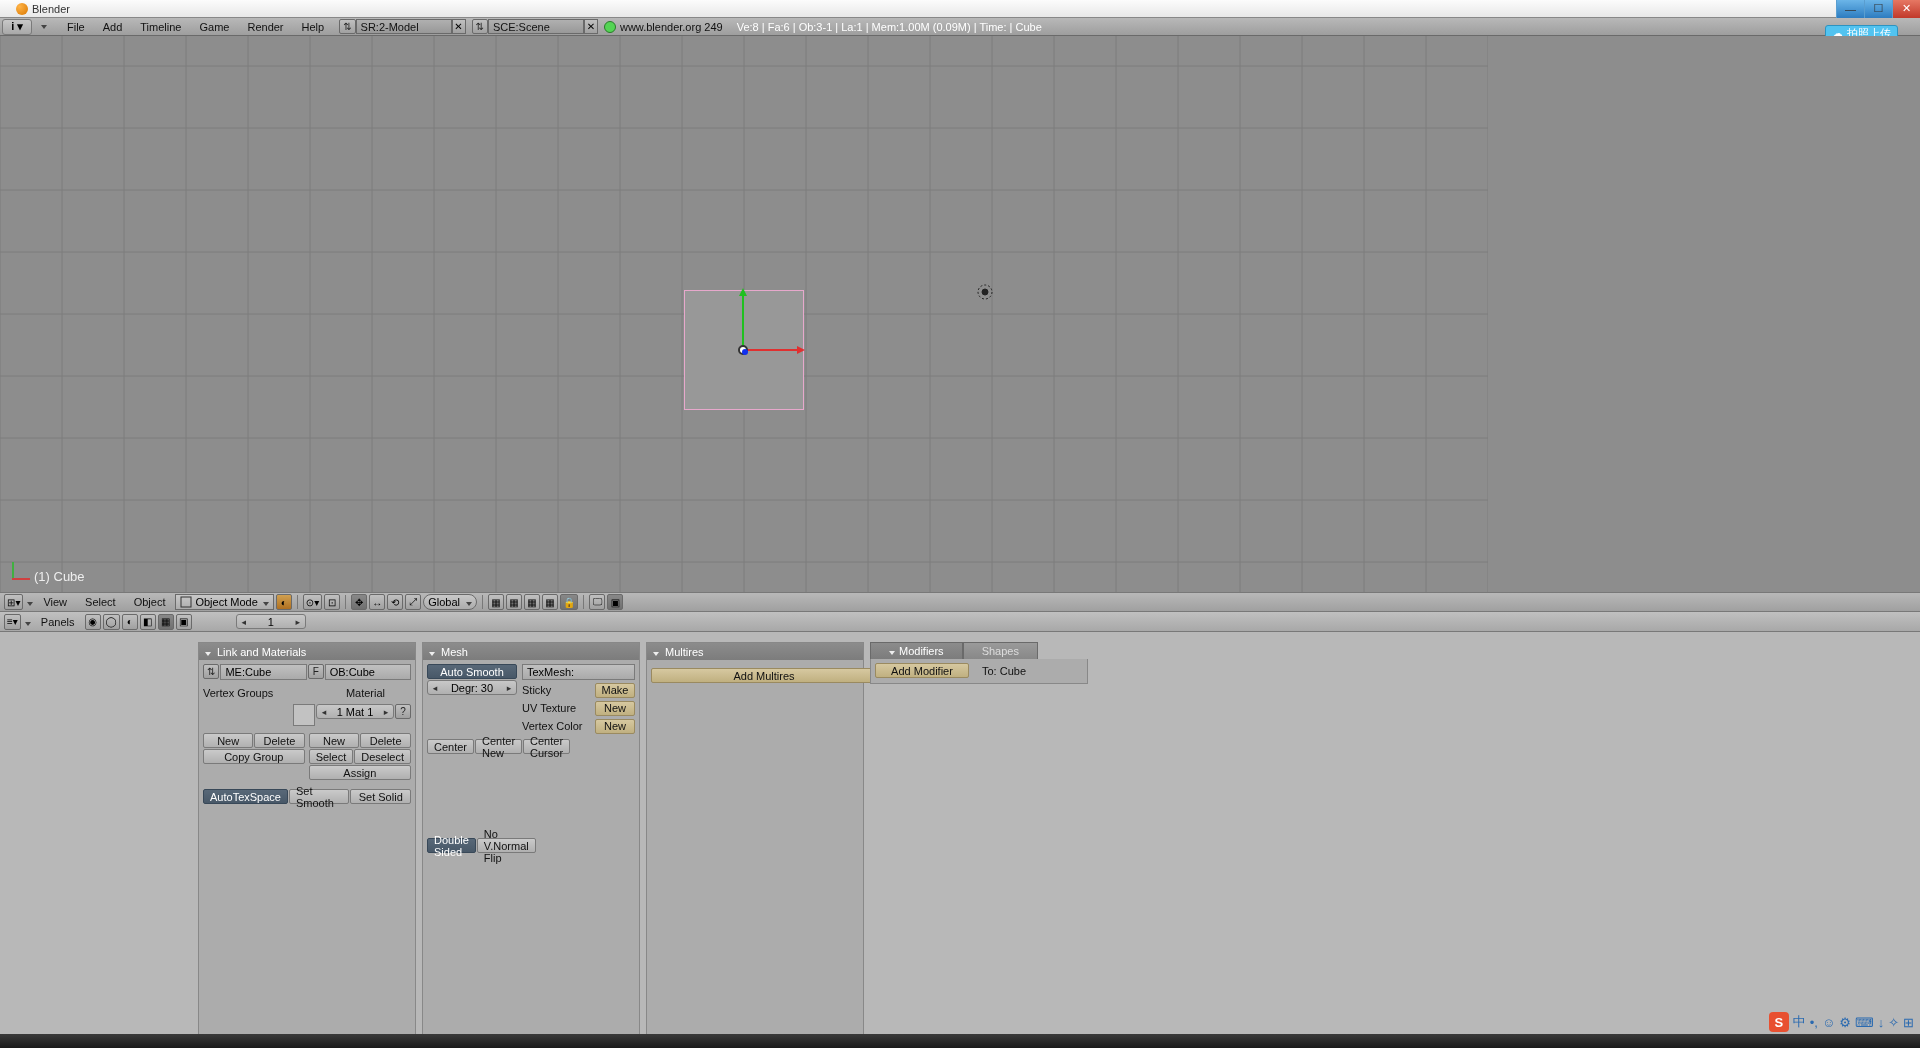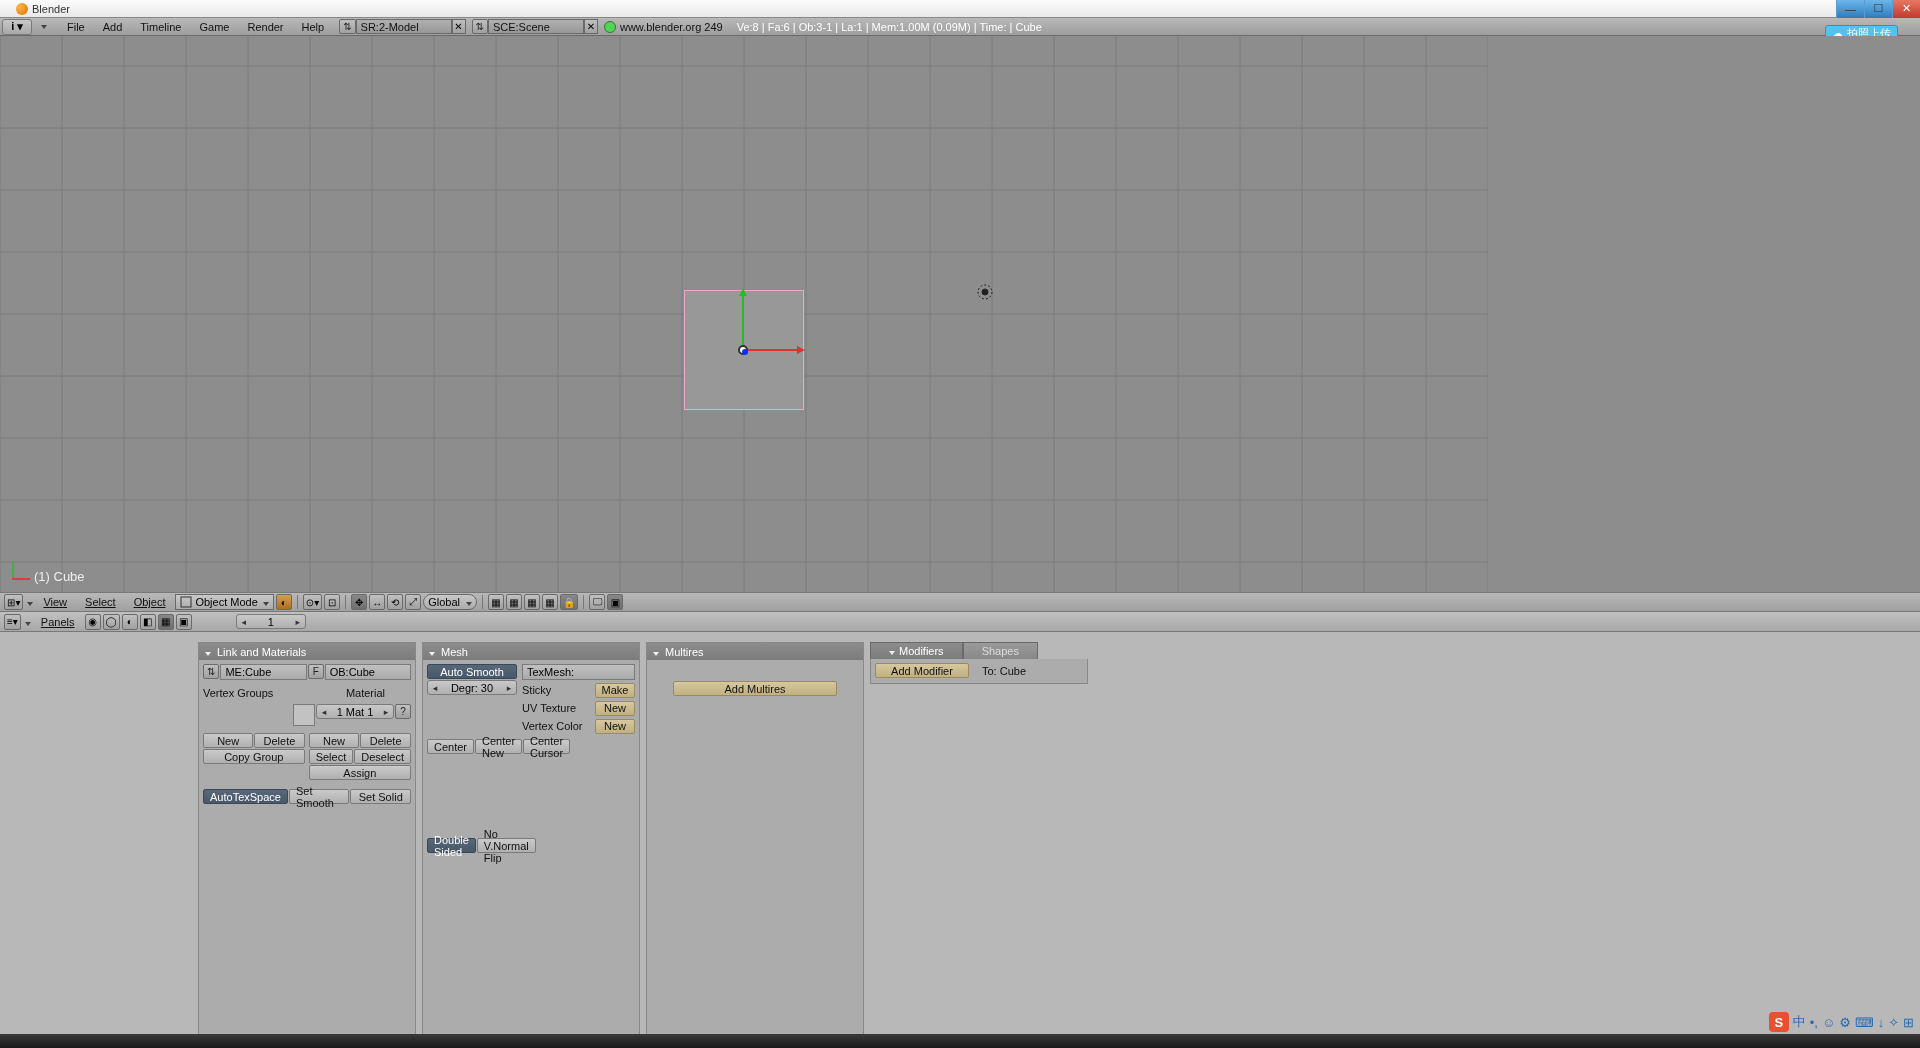--- a/index.html
+++ b/index.html
@@ -47,21 +47,21 @@
 
 .corner-axis { position:absolute; left:10px; bottom:10px; width:24px; height:24px; }
 .corner-axis .r{ position:absolute; left:2px; bottom:2px; width:18px; height:2px; background:#d04040; transform-origin:left center; }
 .corner-axis .g{ position:absolute; left:2px; bottom:2px; width:2px; height:18px; background:#40b040; transform-origin:bottom center; }
 .corner-label { position:absolute; left:34px; bottom:8px; color:#eee; font-size:13px; }
 
 
 .vp-header { height: 20px; background: linear-gradient(#b8b8b8,#a0a0a0); border-top:1px solid #787878; border-bottom:1px solid #787878; display:flex; align-items:center; padding:0 4px; gap:2px; }
 .hdr-btn { height:16px; min-width:16px; background: linear-gradient(#c0c0c0,#a0a0a0); border:1px solid #6a6a6a; border-radius:2px; display:flex; align-items:center; justify-content:center; font-size:10px; padding:0 2px; }
 .hdr-btn.dark { background: linear-gradient(#888,#707070); }
-.hdr-text { padding:0 8px; color:#111;text-decoration:underline; }
+.hdr-text { padding:0 8px; color:#111; }
 .mode-select { height:16px; background: linear-gradient(#c8c8c8,#acacAc); border:1px solid #6a6a6a; border-radius:0; display:flex; align-items:center; padding:0 4px; gap:3px; font-size:11px; }
 .mode-select .icon { width:12px; height:12px; }
 .orient-select { height:16px; background: linear-gradient(#c8c8c8,#acacAc); border:1px solid #6a6a6a; border-radius:8px; padding:0 4px; display:flex; align-items:center; gap:4px; }
 
 .sep { width:1px; height:14px; background:#787878; margin:0 3px; }
 
 
 .btns-header { height: 20px; background: linear-gradient(#c0c0c0,#a8a8a8); border-bottom:1px solid #787878; display:flex; align-items:center; padding:0 4px; gap:2px; }
 .spinner { display:flex; align-items:center; background:linear-gradient(#c8c8c8,#b0b0b0); border:1px solid #7a7a7a; border-radius:3px; height:15px; }
 .spinner .arrow { width:14px; display:flex;align-items:center;justify-content:center; font-size:9px; color:#333; }
@@ -373,21 +373,21 @@
       </div>
     </div>
   </div>
 
   <div class="panel" style="width:218px">
     <div class="panel-header">
         <span class="tri-down-w"></span>
         <span>Multires</span>
       </div>
     <div class="panel-body">
-      <div class="btn3d tan wide" style="width:164px;margin:17px auto">Add Multires</div>
+      <div class="btn3d tan wide" style="width:226px;margin:4px auto">Add Multires</div>
     </div>
   </div>
 
   <div class="panel" style="width:218px;border:none;background:transparent">
     <div class="tab-strip">
       <div class="tab active">
           <span class="tri-down-w" style="margin-right:4px"></span>
           <span>Modifiers</span>
         </div>
       <div class="tab">Shapes</div>

